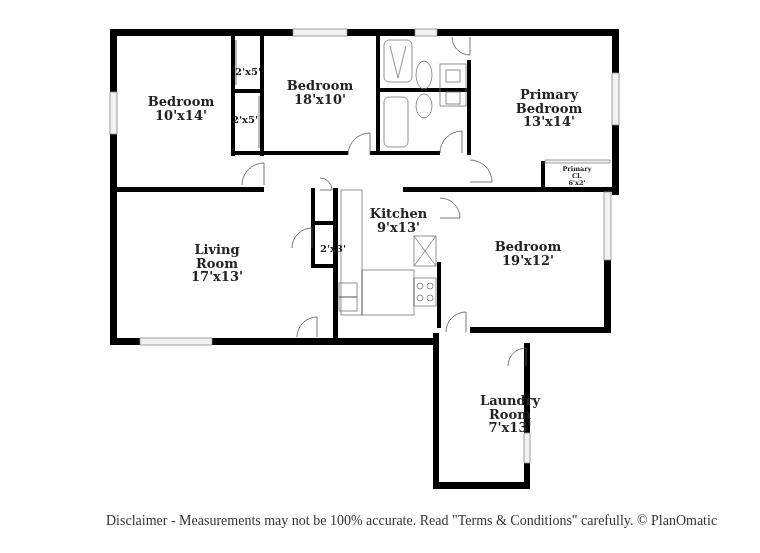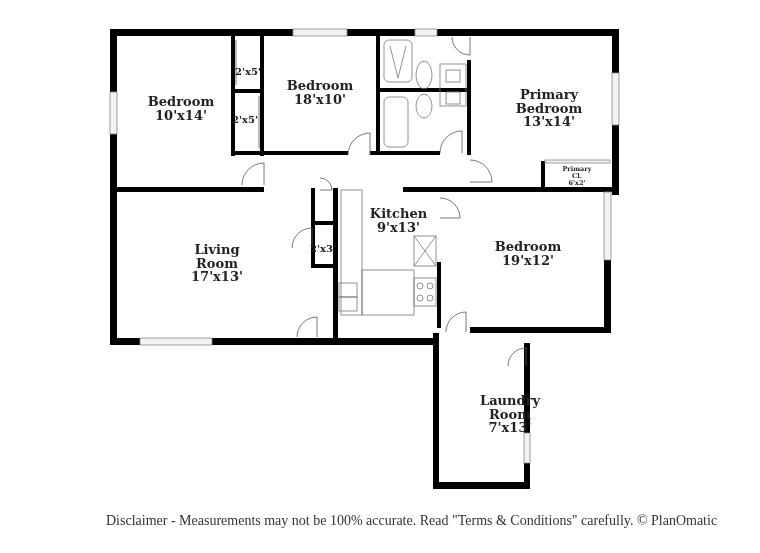--- a/index.html
+++ b/index.html
@@ -153,17 +153,17 @@
   <span class="nm">Laundry</span>
   <span class="nm">Room</span>
   <span class="dm">7'x13'</span>
 </div>
 <div class="lbl sm" style="left:248px; top:67px;">
   <span class="dm">2'x5'</span>
 </div>
 <div class="lbl sm" style="left:245px; top:115px;">
   <span class="dm">2'x5'</span>
 </div>
-<div class="lbl sm" style="left:323px; top:244px;">
+<div class="lbl sm" style="left:333px; top:244px;">
   <span class="dm">2'x3'</span>
 </div>
 
 <div id="disclaimer">Disclaimer - Measurements may not be 100% accurate. Read "Terms &amp; Conditions" carefully. © PlanOmatic</div>
 
 </body></html>

